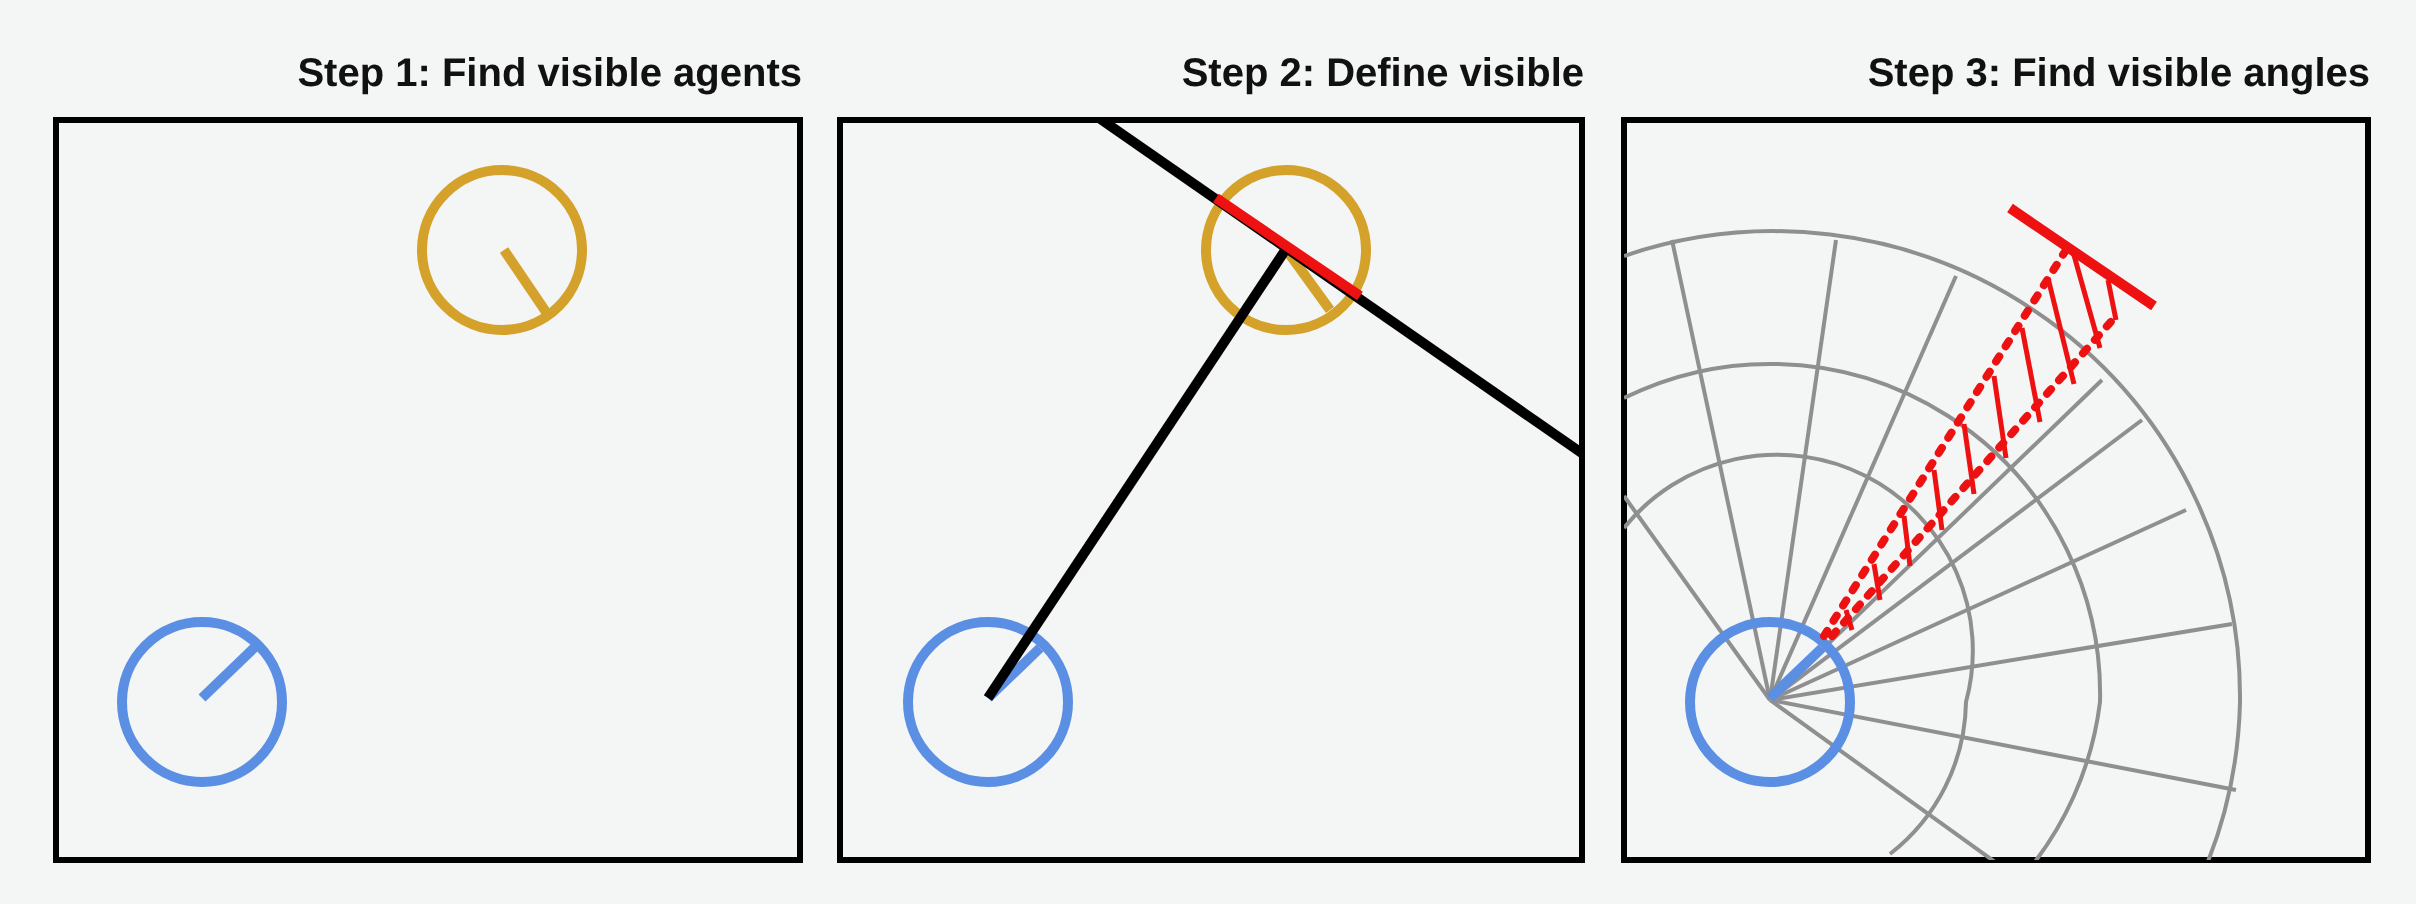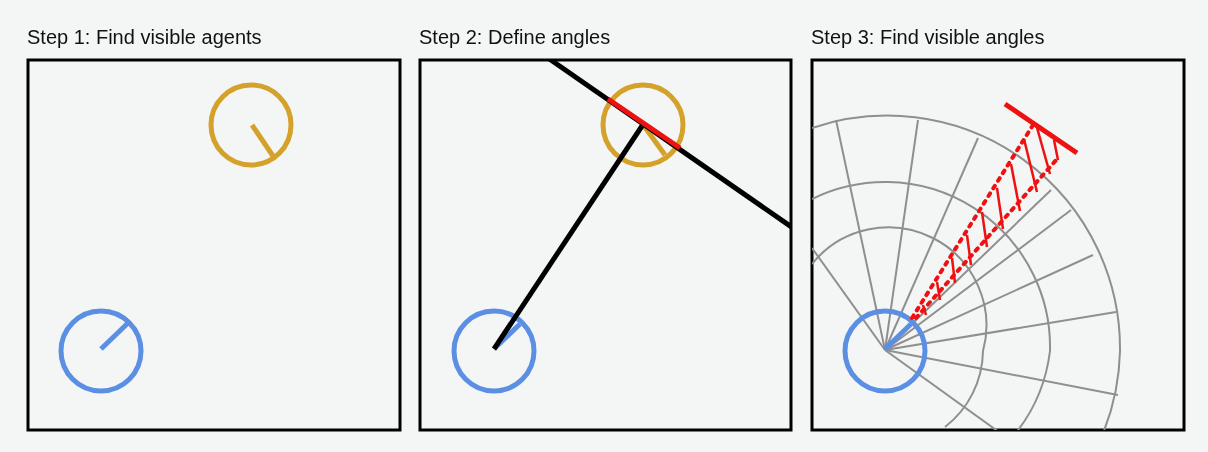--- a/index.html
+++ b/index.html
@@ -2,29 +2,29 @@
 <html><head>
 <meta charset="utf-8">
 <style>
   html, body { margin: 0; padding: 0; }
   body {
     width: 1208px; height: 452px; background: #f4f5f5; position: relative; overflow: hidden;
     font-family: "Liberation Sans", "DejaVu Sans", sans-serif;
   }
   .panel-title {
     position: absolute; top: 22px; height: 30px; font-size: 20px; color: #111;
-    text-align: left; white-space: nowrap; line-height: 30px;
+    text-align: right; white-space: nowrap; line-height: 30px; font-weight: bold;
   }
   svg.canvas { position: absolute; left: 0; top: 0; }
 </style>
 </head>
 <body>
 
 <div class="panel-title" style="left:27px;width:374px;">Step 1: Find visible agents</div>
-<div class="panel-title" style="left:419px;width:373px;">Step 2: Define angles</div>
+<div class="panel-title" style="left:419px;width:373px;">Step 2: Define visible</div>
 <div class="panel-title" style="left:811px;width:374px;">Step 3: Find visible angles</div>
 
 <svg class="canvas" width="1208" height="452" viewBox="0 0 1208 452">
   <defs>
     <clipPath id="clip1">
         <rect x="28" y="60" width="372" height="370"></rect>
       </clipPath>
     <clipPath id="clip2">
         <rect x="420" y="60" width="371" height="370"></rect>
       </clipPath>

